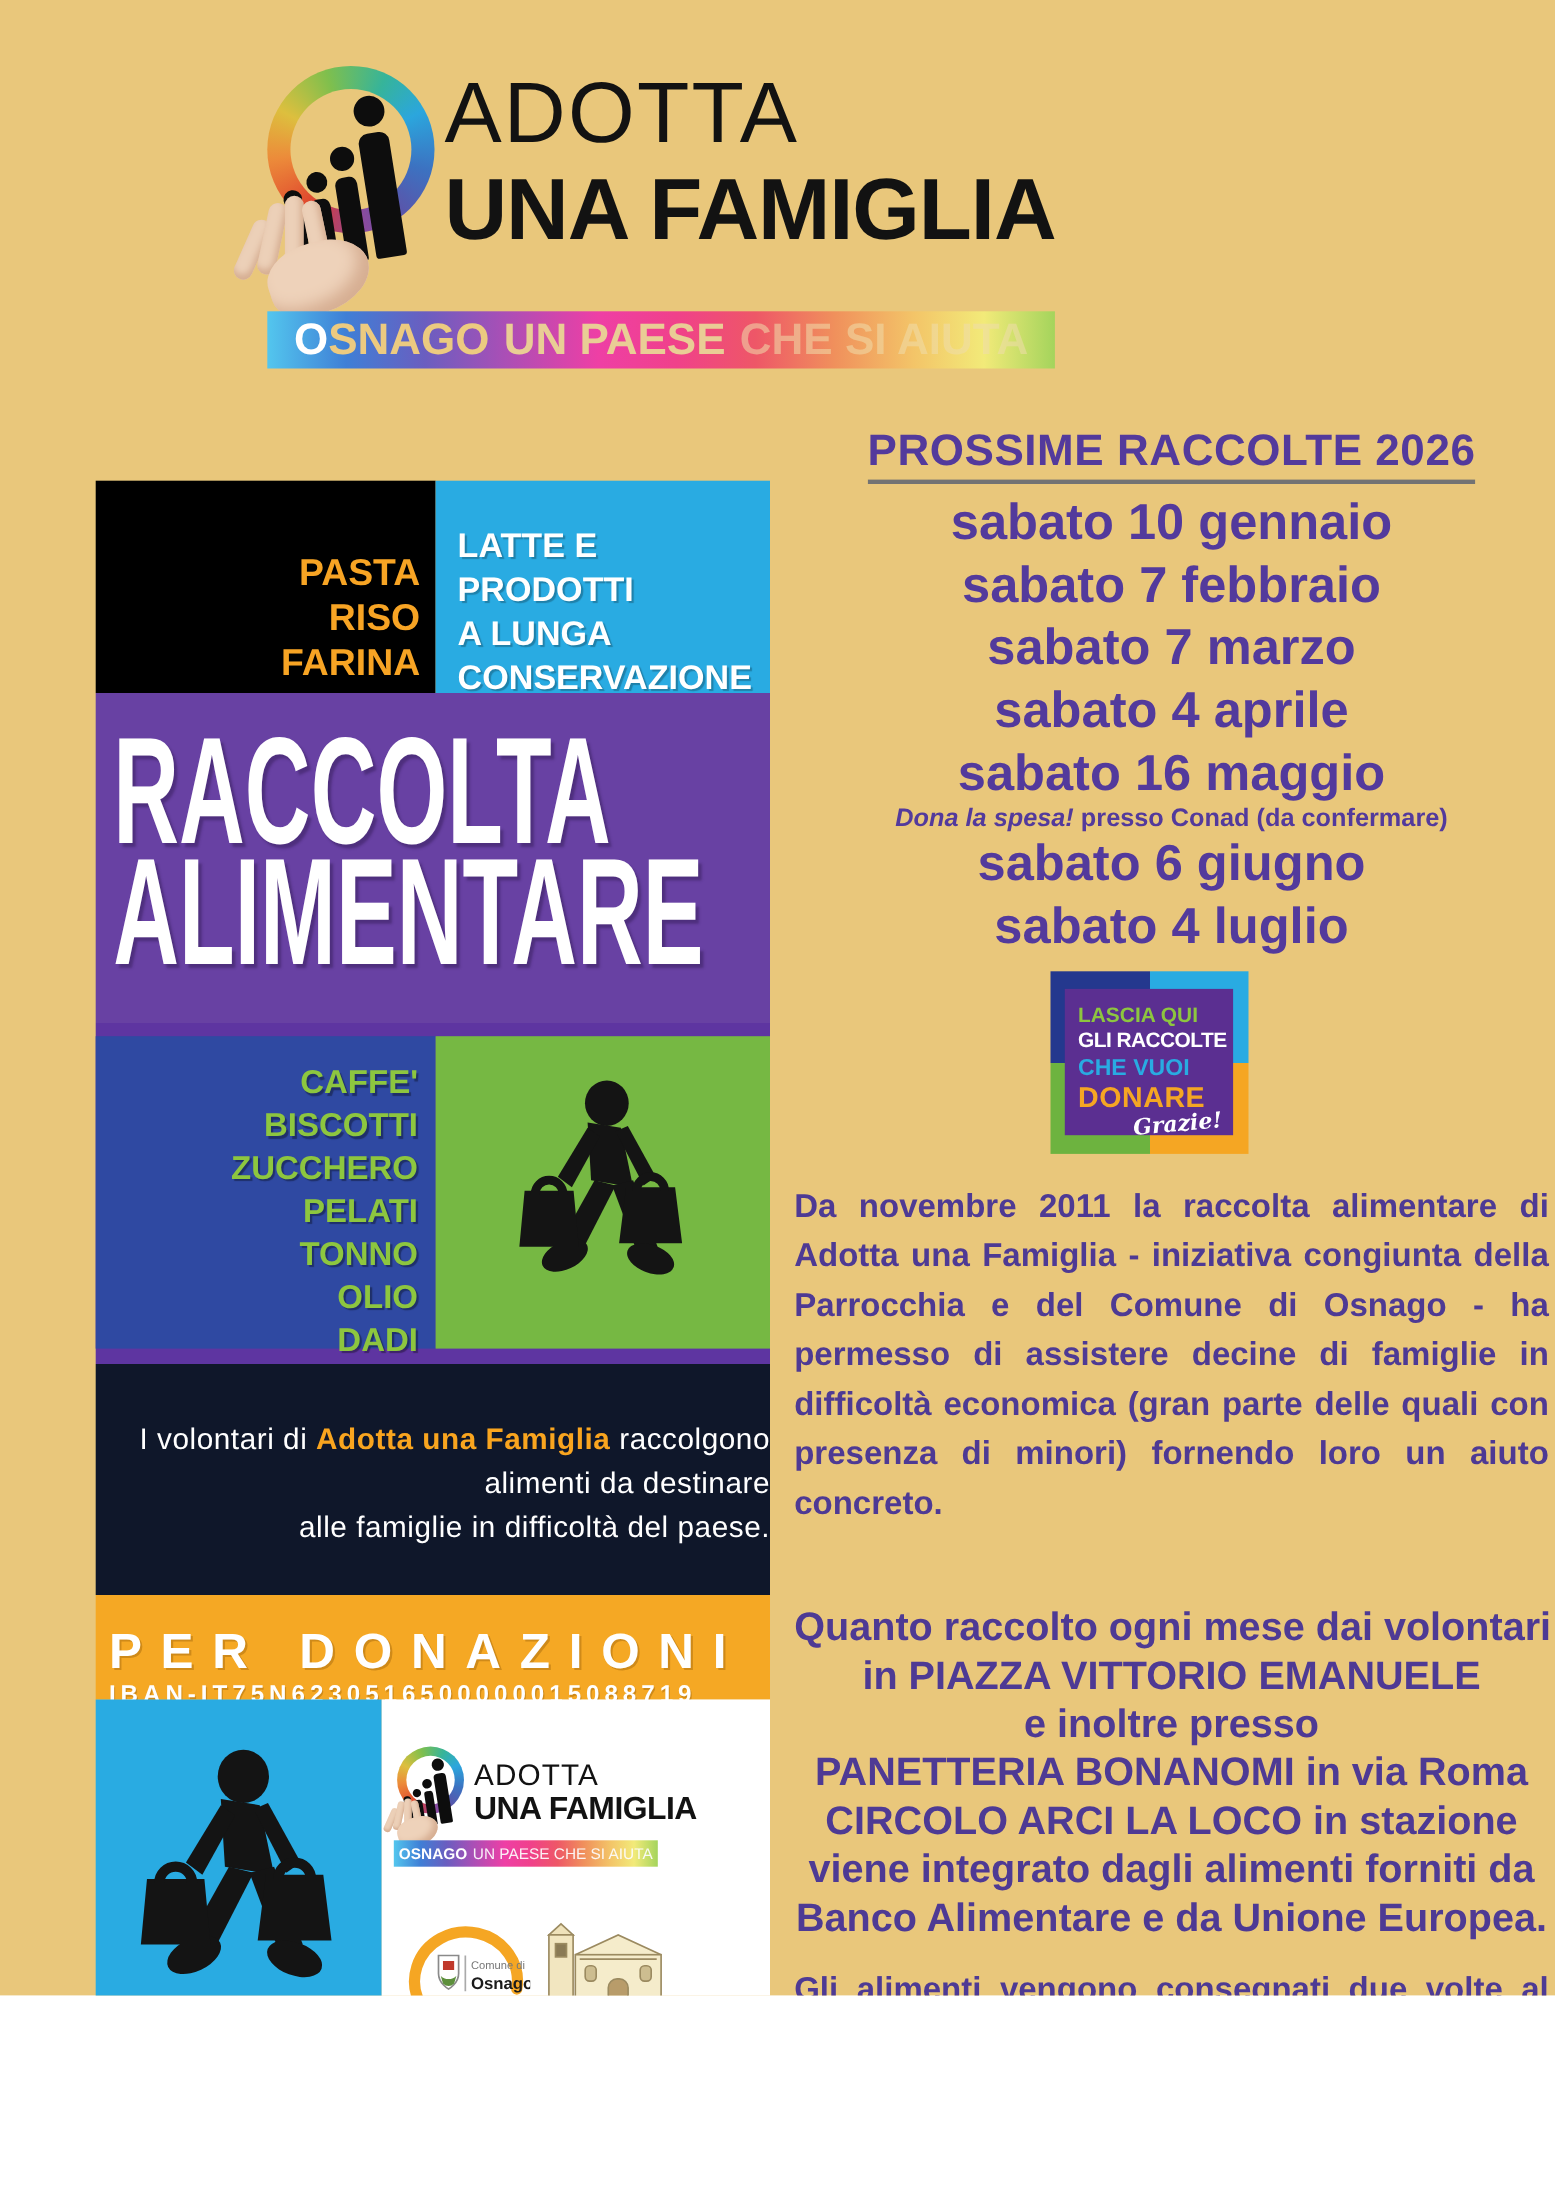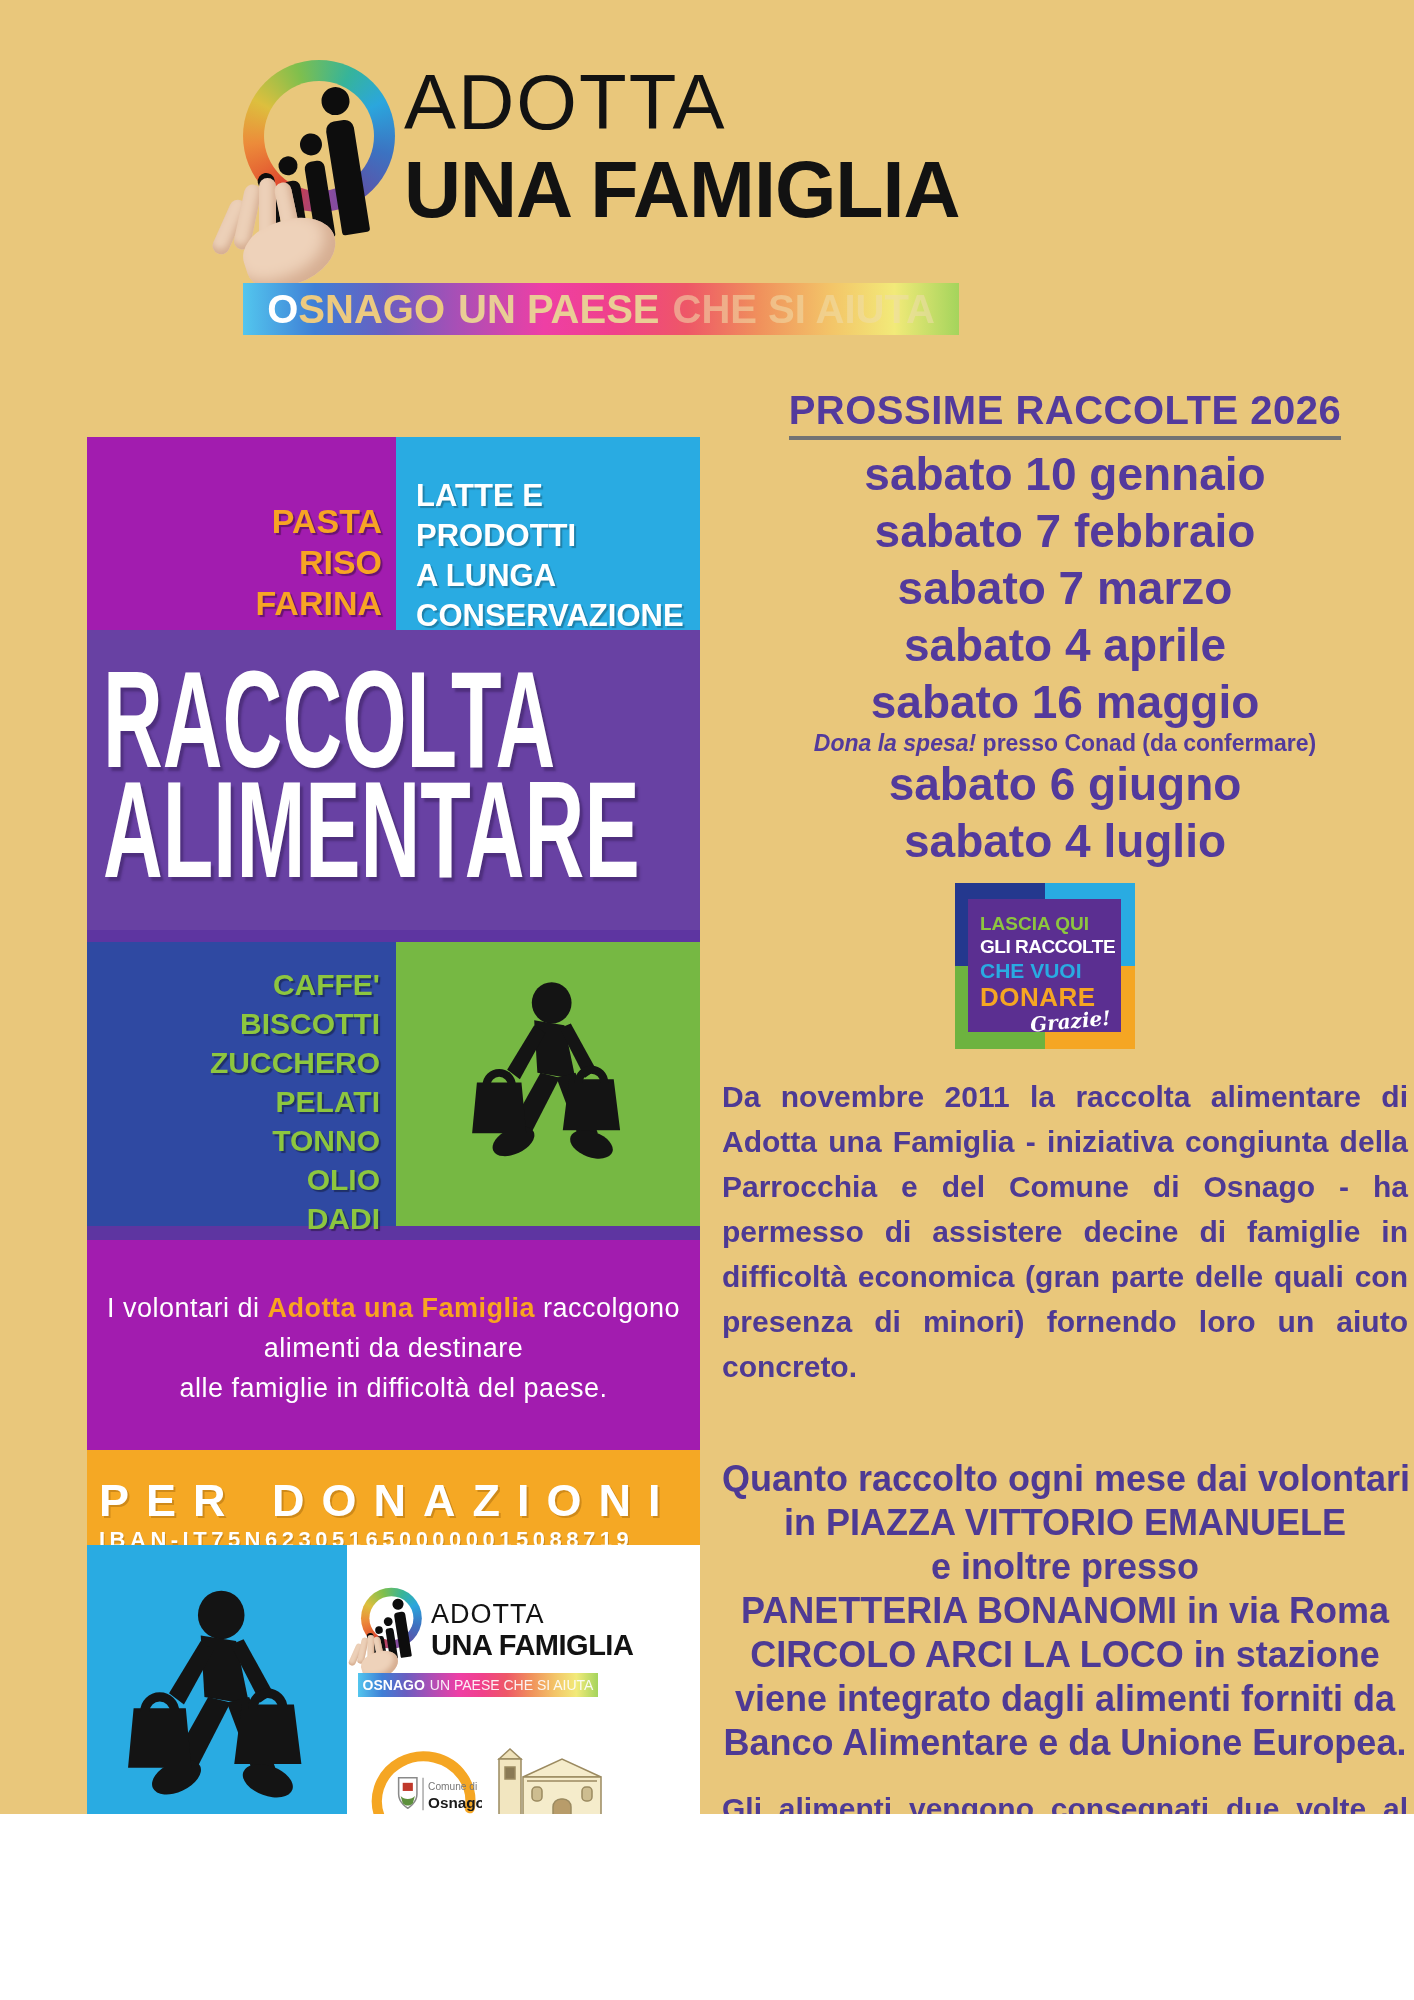--- a/index.html
+++ b/index.html
@@ -34,34 +34,34 @@
   .rainbow-bg { background:linear-gradient(90deg,#53c6ee 0%,#3f7fd6 10%,#6a5ec0 20%,#a94fb6 30%,#ee3fa5 42%,#f0418a 52%,#ee5767 62%,#f0905c 72%,#f3c468 82%,#f2ea79 91%,#a4d45c 100%); }
   .main-banner { position:absolute; left:243px; top:283px; width:716px; height:52px; display:flex; align-items:center; justify-content:center; font-weight:700; font-size:40px; white-space:nowrap; }
   .mb-o { color:#ffffff; }
   .mb-snago { color:#ecca80; }
   .mb-tag1 { color:#e9cd95; margin-left:13px; }
   .mb-tag2 { color:#f0ddab; opacity:.55; margin-left:13px; }
 
   
   .poster { position:absolute; left:87px; top:437px; width:613px; height:1494px; }
   .p-row1 { position:absolute; left:0; top:0; width:613px; height:193px; display:flex; }
-  .p-r1-left { width:309px; background:#a21caf; text-align:right; padding:64px 14px 0 0; }
+  .p-r1-left { width:309px; background:#000000; text-align:right; padding:64px 14px 0 0; }
   .pasta-line { font-size:34px; font-weight:700; color:#f7a424; line-height:41px; text-shadow:2px 2px 1px rgba(0,0,0,.35); }
   .p-r1-right { flex:1; background:#29abe2; padding:39px 0 0 20px; }
   .latte-line { font-size:31px; font-weight:700; color:#fff; line-height:40px; text-shadow:2px 2px 1px rgba(0,0,0,.25); }
 
   .p-title { position:absolute; left:0; top:193px; width:613px; height:300px; background:#6841a3; padding:34px 0 0 16px; overflow:hidden; }
   .p-title-line { font-size:138px; font-weight:700; color:#fff; line-height:110px; transform:scaleX(0.6); transform-origin:0 50%; white-space:nowrap; text-shadow:5px 4px 3px rgba(40,20,70,.4); }
 
   .p-row3 { position:absolute; left:0; top:493px; width:613px; height:310px; background:#5e35a1; padding:12px 0 14px 0; display:flex; }
   .p-r3-left { width:309px; background:#2f49a2; text-align:right; padding:23px 16px 0 0; }
   .food-line { font-size:30px; font-weight:700; color:#8dc63f; line-height:39px; text-shadow:2px 2px 1px rgba(0,0,0,.35); }
   .p-r3-right { flex:1; background:#76b843; display:flex; align-items:center; justify-content:center; }
 
-  .p-row4 { position:absolute; left:0; top:803px; width:613px; height:210px; background:#a21caf; color:#fff; text-align:center; padding-top:48px; }
+  .p-row4 { position:absolute; left:0; top:803px; width:613px; height:210px; background:#0f172a; color:#fff; text-align:right; padding-top:48px; }
   .vol-line { font-size:27px; font-weight:400; line-height:40px; letter-spacing:.5px; }
   .vol-hl { color:#f9a51f; font-weight:700; }
 
   .p-row5 { position:absolute; left:0; top:1013px; width:613px; height:95px; background:#f5a824; padding:25px 0 0 12px; }
   .don-title { font-size:45px; font-weight:700; color:#fff; letter-spacing:17px; line-height:52px; white-space:nowrap; text-shadow:2px 2px 0 rgba(120,70,0,.3); }
   .don-iban { font-size:22px; font-weight:700; color:#fff; letter-spacing:4.5px; white-space:nowrap; text-shadow:1px 2px 0 rgba(120,70,0,.3); }
 
   .p-row6 { position:absolute; left:0; top:1108px; width:613px; height:330px; display:flex; }
   .p-r6-left { width:260px; background:#29abe2; display:flex; align-items:center; justify-content:center; }
   .p-r6-right { flex:1; background:#ffffff; position:relative; }

